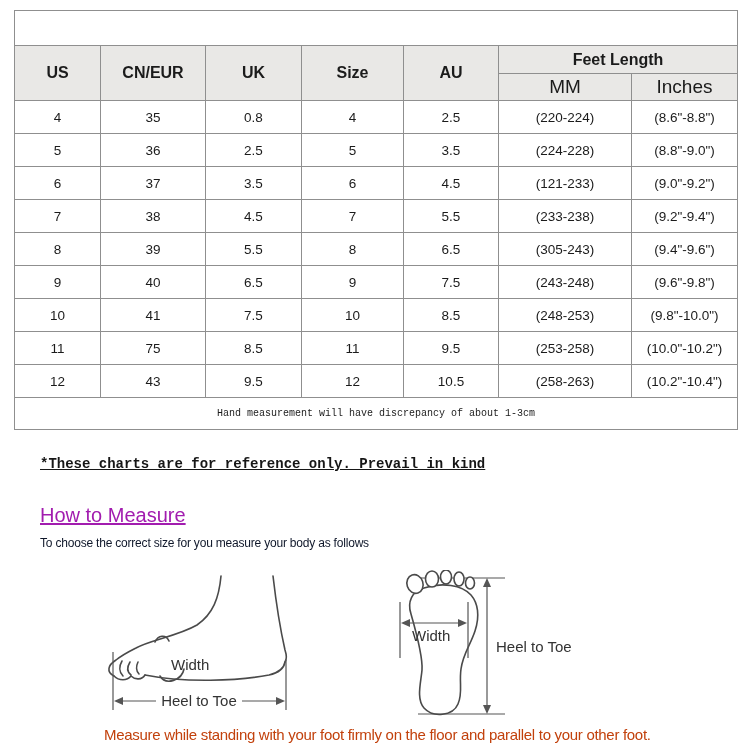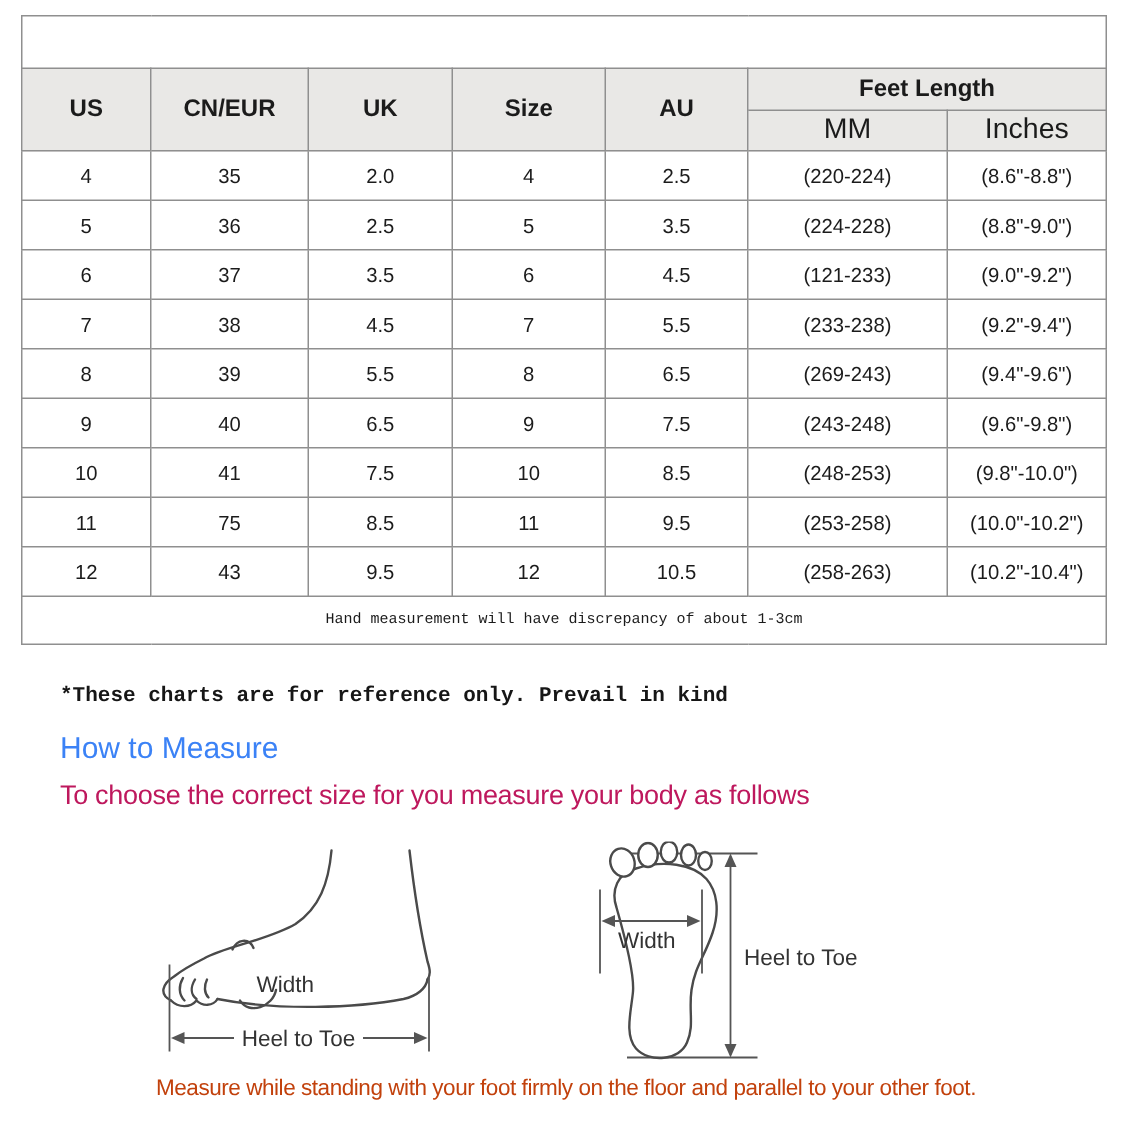--- a/index.html
+++ b/index.html
@@ -23,24 +23,24 @@
   th.main-h{font-size:16px;font-weight:bold;height:27px;}
   th.sub-h{font-size:19px;font-weight:normal;height:26px;}
   tbody td{height:32px;font-size:13.5px;font-weight:normal;}
   tfoot td{
     height:31px;font-family:"Liberation Mono",monospace;
     font-size:10px;font-weight:500;letter-spacing:0px;
   }
   
   .ref-note{
     margin:26px 0 0 40px;font-family:"Liberation Mono",monospace;
-    font-size:14px;font-weight:600;color:#161616;
-  }
-  .htm-title{margin:16px 0 0 40px;font-size:20px;font-weight:400;color:#3b82f6;}
-  .htm-sub{margin:9px 0 0 40px;font-size:18px;font-weight:400;color:#be185d;letter-spacing:-0.2px;}
+    font-size:14px;font-weight:600;color:#161616;text-decoration:underline;
+  }
+  .htm-title{margin:32px 0 0 40px;font-size:20px;font-weight:400;color:#a21caf;text-decoration:underline;}
+  .htm-sub{margin:9px 0 0 40px;font-size:12px;font-weight:400;color:#0f172a;letter-spacing:-0.2px;}
   
   .diagrams{position:relative;height:152px;margin-top:20px;}
   .diagrams svg{position:absolute;top:0;}
   svg.side-view{left:100px;}
   svg.top-view{left:390px;}
   .fo{fill:none;stroke:#4a4a4a;stroke-width:1.6;stroke-linecap:round;}
   .toe{fill:#ffffff;stroke:#4a4a4a;stroke-width:1.6;}
   .dim{stroke:#555;stroke-width:1.2;fill:none;}
   .arr{fill:#555;stroke:none;}
   svg text{font-family:"Liberation Sans",sans-serif;font-size:15px;fill:#333;}
@@ -76,21 +76,21 @@
     </tr>
     <tr>
       <th class="sub-h">MM</th>
       <th class="sub-h">Inches</th>
     </tr>
   </thead>
   <tbody>
       <tr>
         <td>4</td>
         <td>35</td>
-        <td>2.0</td>
+        <td>0.8</td>
         <td>4</td>
         <td>2.5</td>
         <td>(220-224)</td>
         <td>(8.6"-8.8")</td>
       </tr>
       <tr>
         <td>5</td>
         <td>36</td>
         <td>2.5</td>
         <td>5</td>
@@ -115,21 +115,21 @@
         <td>5.5</td>
         <td>(233-238)</td>
         <td>(9.2"-9.4")</td>
       </tr>
       <tr>
         <td>8</td>
         <td>39</td>
         <td>5.5</td>
         <td>8</td>
         <td>6.5</td>
-        <td>(269-243)</td>
+        <td>(305-243)</td>
         <td>(9.4"-9.6")</td>
       </tr>
       <tr>
         <td>9</td>
         <td>40</td>
         <td>6.5</td>
         <td>9</td>
         <td>7.5</td>
         <td>(243-248)</td>
         <td>(9.6"-9.8")</td>

